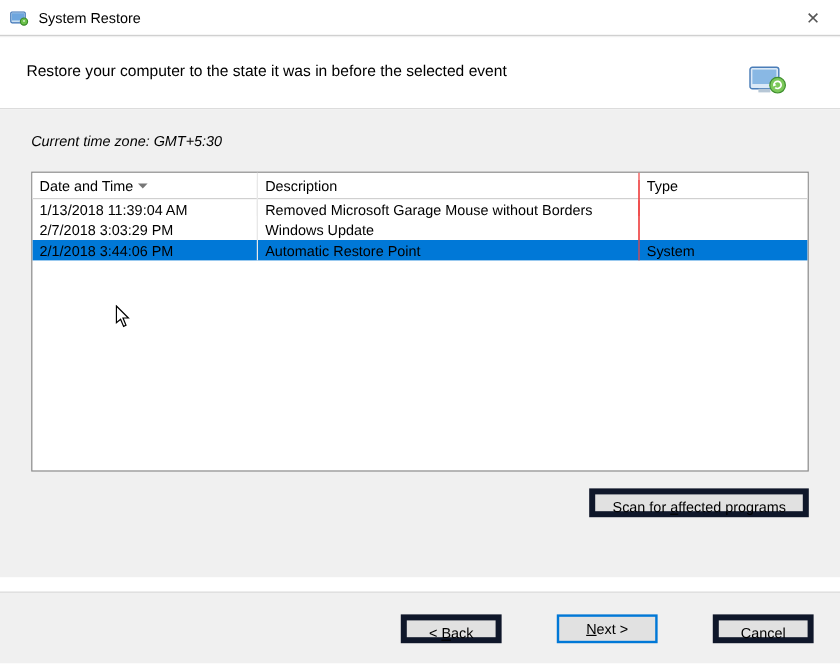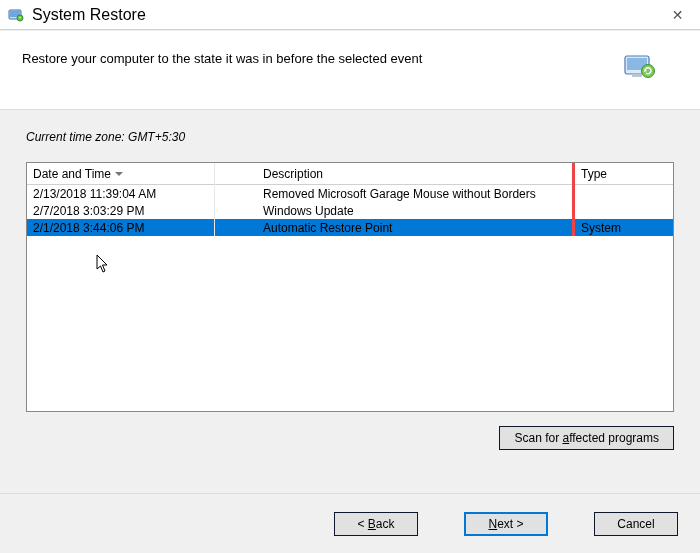--- a/index.html
+++ b/index.html
@@ -19,36 +19,36 @@
     display: flex;
     align-items: center;
     padding-left: 8px;
     position: relative;
   }
   .titlebar .app-icon {
     width: 16px; height: 16px; margin-right: 8px;
     display: flex; align-items: center; justify-content: center;
   }
   .titlebar .title {
-    font-size: 16px;
+    font-size: 12px;
     color: #000;
   }
   .titlebar .close {
     position: absolute; right: 0; top: 0;
     width: 45px; height: 30px;
     display: flex; align-items: center; justify-content: center;
     color: #555; font-size: 14px;
   }
   .header-area {
     padding: 18px 38px 18px 22px;
     display: flex;
     align-items: flex-start;
     border-bottom: 1px solid #dcdcdc;
     border-top: 1px solid #f0f0f0;
-    height: 80px;
+    height: 61px;
   }
   .header-area .heading {
     font-size: 13px;
     color: #000;
     flex: 1;
     padding-top: 2px;
   }
   .header-area .bigicon {
     width: 34px; height: 34px; margin-right: 6px;
   }
@@ -76,21 +76,21 @@
     height: 22px;
     align-items: center;
   }
   .thead .col, .row .col {
     padding: 18px 6px;
     font-size: 12px;
     white-space: nowrap;
     overflow: hidden;
   }
   .col.date { width: 188px; border-right: 1px solid #e8e8e8; }
-  .col.desc { width: 318px; border-right: 3px solid #ef4444; margin-left: 42px; }
+  .col.desc { width: 318px; border-right: 1px solid #ef4444; }
   .col.type { flex: 1; }
   .thead .col { position: relative; color: #000; }
   .thead .sort-arrow {
     display: inline-block;
     margin-left: 4px;
     width: 0; height: 0;
     border-left: 4px solid transparent;
     border-right: 4px solid transparent;
     border-top: 4px solid #777;
     vertical-align: middle;
@@ -105,21 +105,21 @@
     color: #000000;
   }
   .tbody .row.selected .col { border-right-color: transparent; }
   .scan-row {
     margin-top: 14px;
     display: flex;
     justify-content: flex-end;
   }
   .btn {
     background: #e1e1e1;
-    border: 1px solid #0f172a;
+    border: 5px solid #0f172a;
     font-size: 12px;
     font-family: inherit;
     padding: 4px 14px;
     min-width: 80px;
     height: 24px;
     cursor: pointer;
     color: #000;
   }
   .btn.wide { min-width: 170px; }
   .btn.default { border: 2px solid #0078d7; padding: 3px 13px; }
@@ -187,21 +187,21 @@
       </div>
       <div class="col desc">
         <span>Description</span>
       </div>
       <div class="col type">
         <span>Type</span>
       </div>
     </div>
     <div class="tbody" id="tbody">
         <div class="row">
-          <div class="col date">2/13/2018 11:39:04 AM</div>
+          <div class="col date">1/13/2018 11:39:04 AM</div>
           <div class="col desc">Removed Microsoft Garage Mouse without Borders</div>
         </div>
         <div class="row">
           <div class="col date">2/7/2018 3:03:29 PM</div>
           <div class="col desc">Windows Update</div>
         </div>
         <div class="row selected">
           <div class="col date">2/1/2018 3:44:06 PM</div>
           <div class="col desc">Automatic Restore Point</div>
           <div class="col type">System</div>

